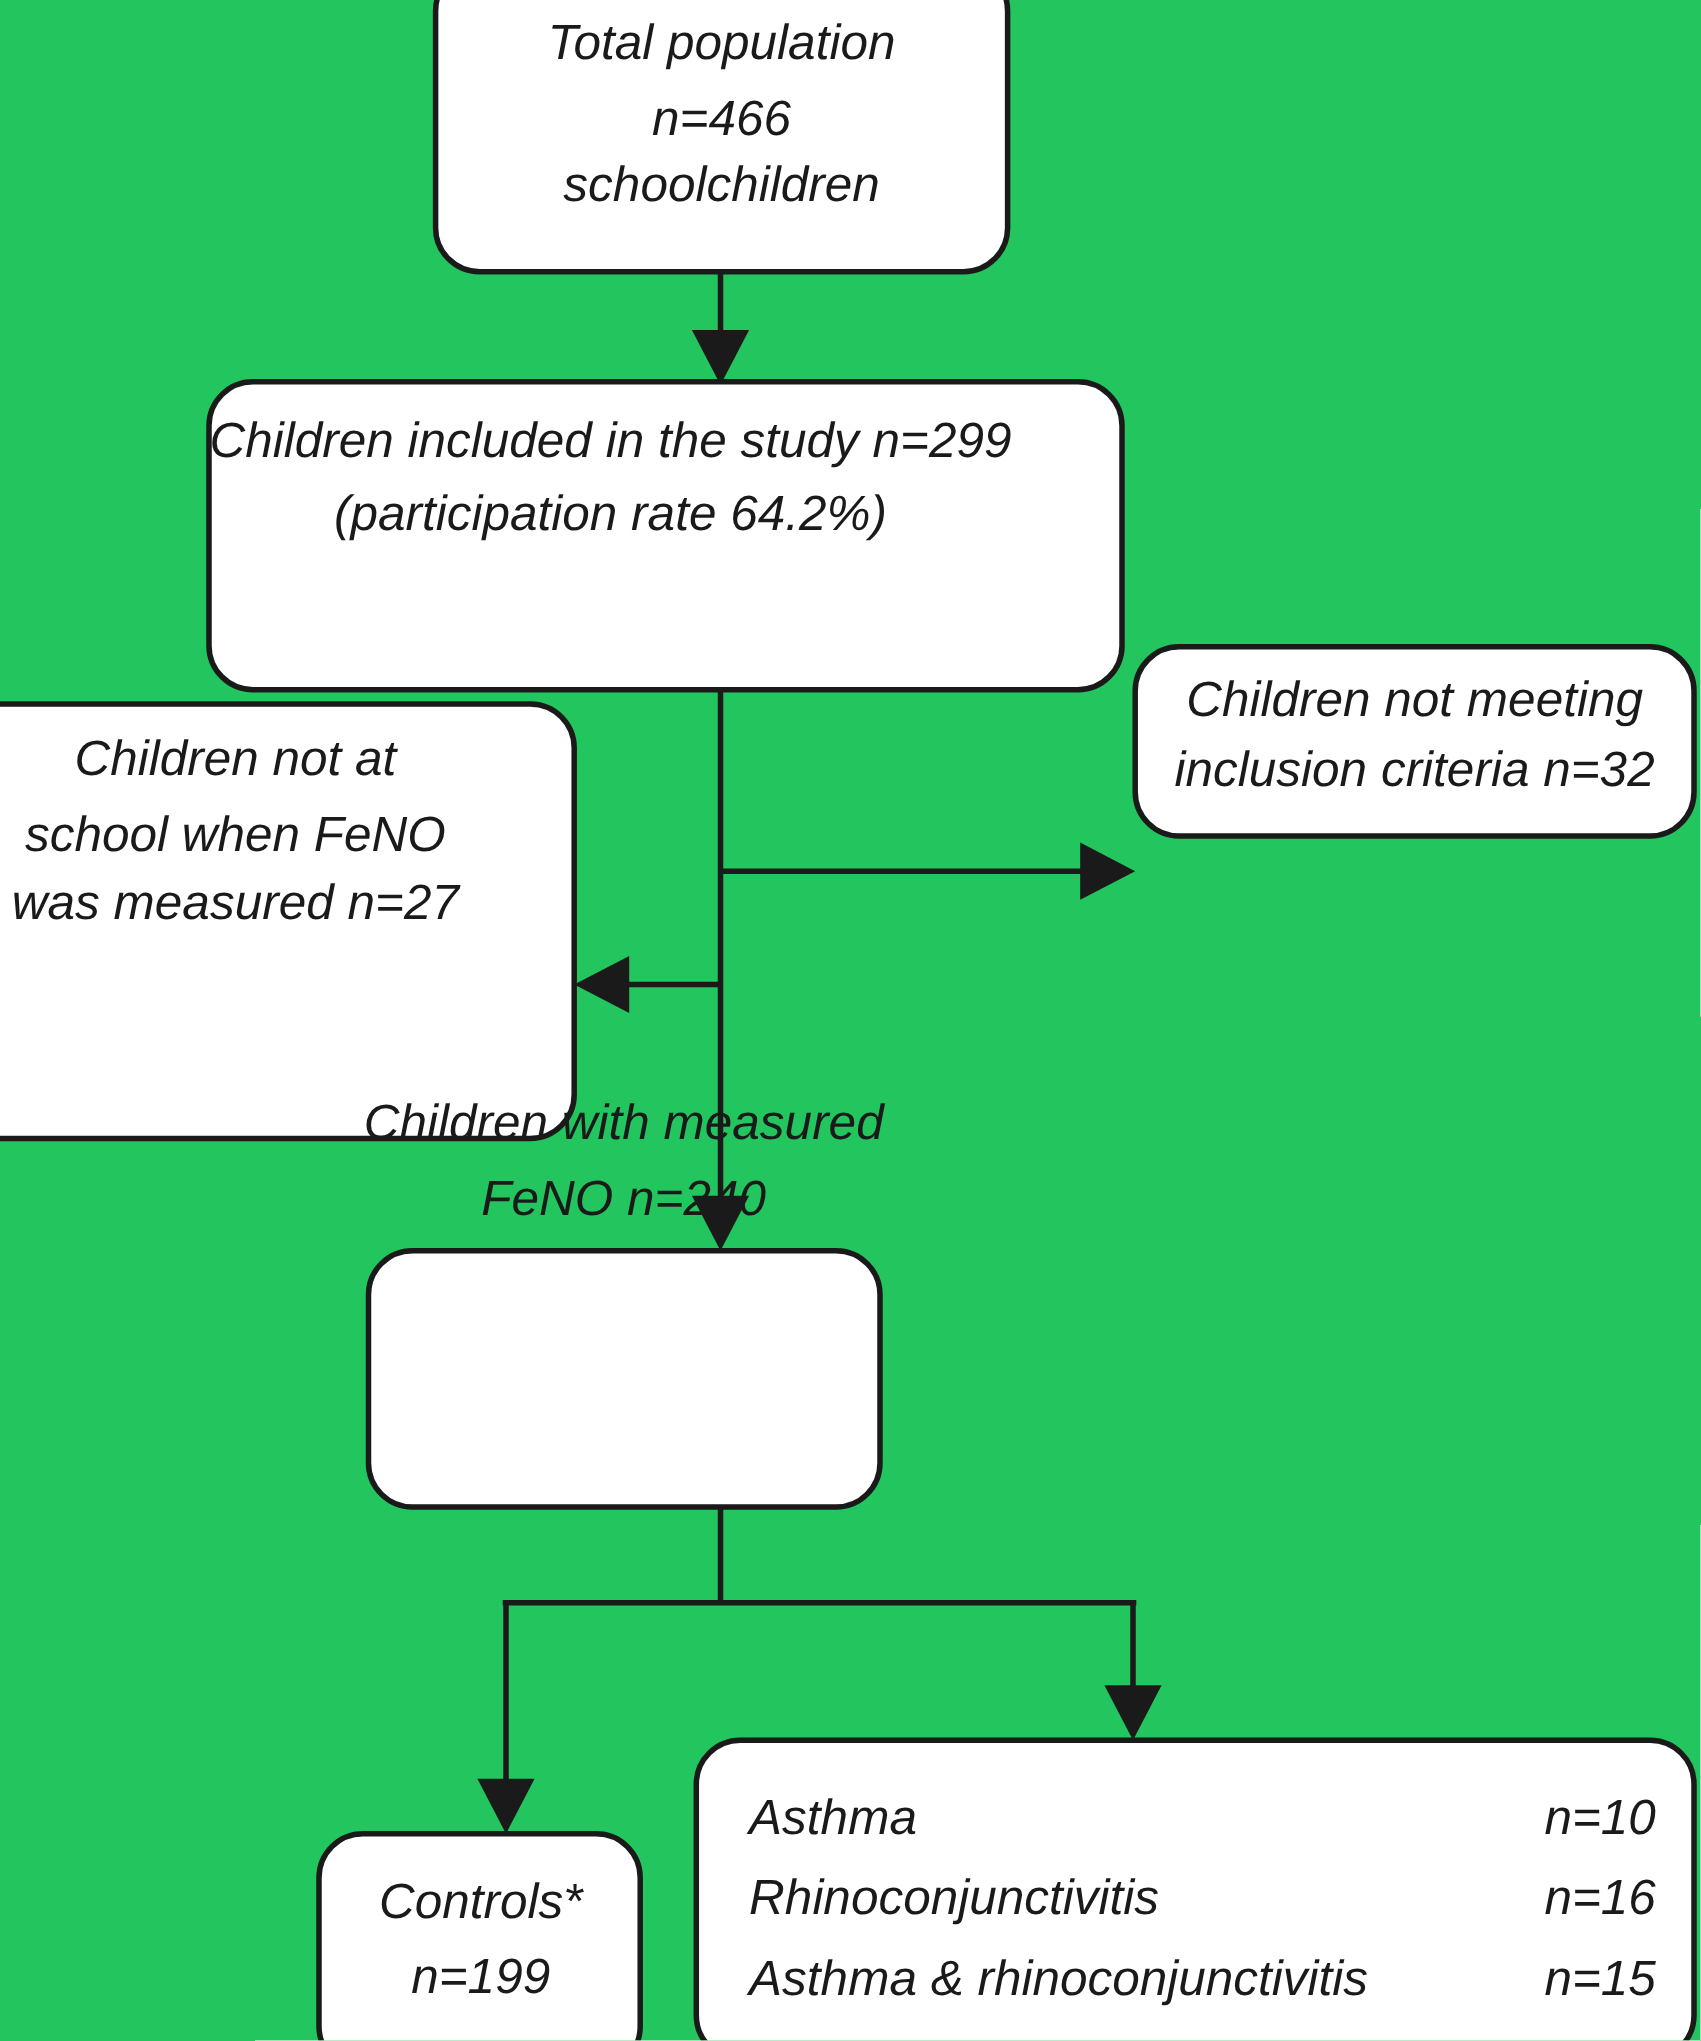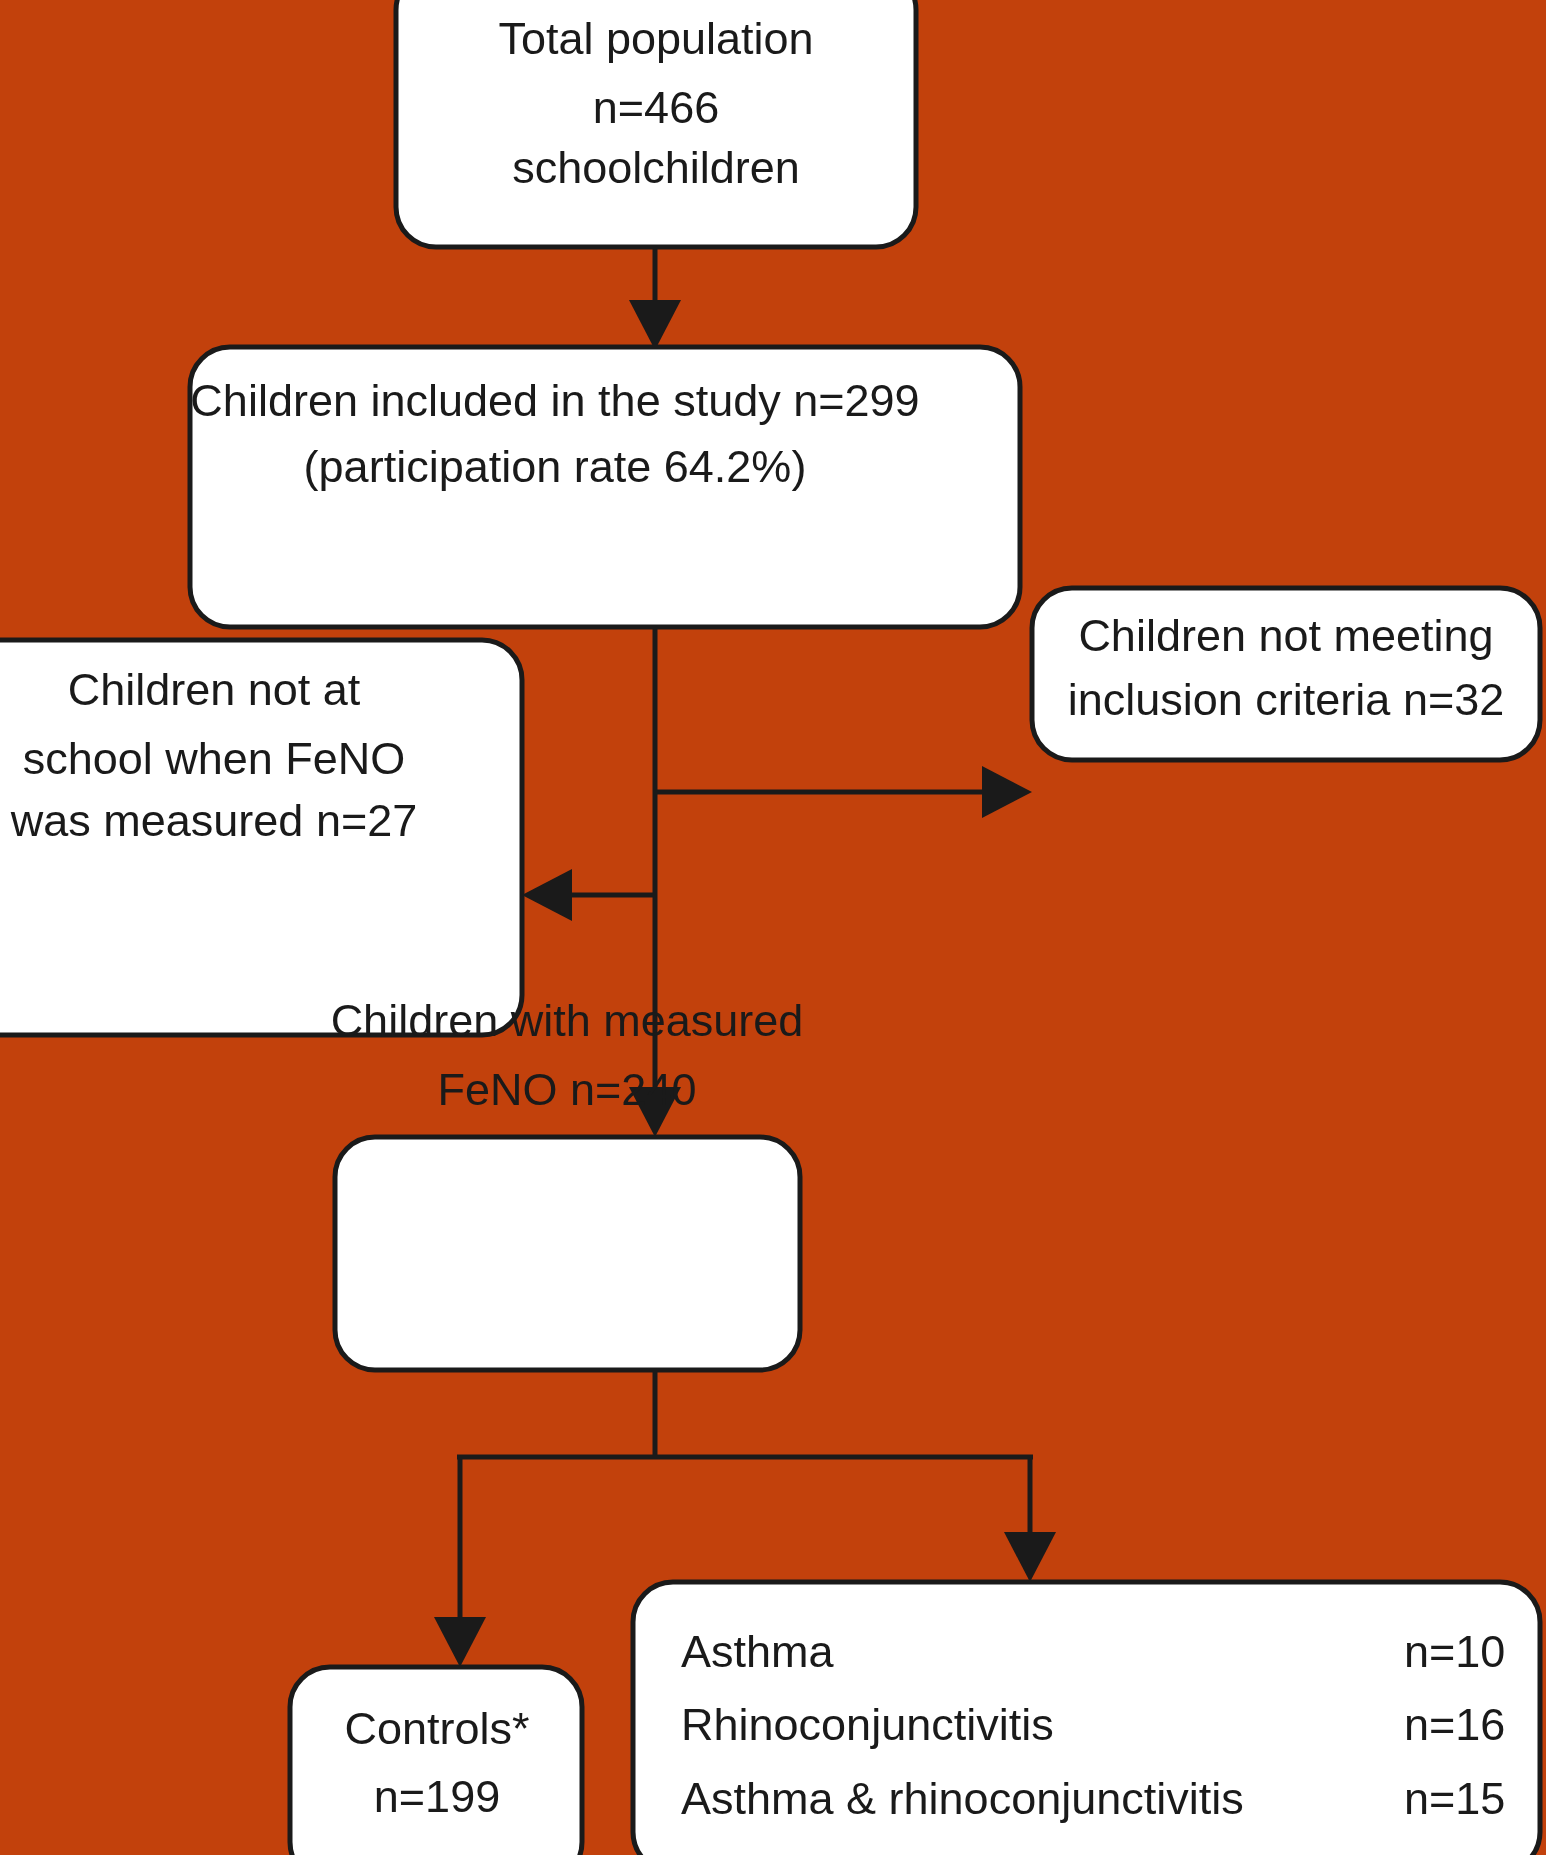--- a/index.html
+++ b/index.html
@@ -8,22 +8,23 @@
     padding: 0;
     background: #ffffff;
   }
   body {
     font-family: "Liberation Sans", sans-serif;
   }
   #flow-root {
     position: relative;
     width: 1546px;
     height: 1855px;
-    background: #c2410c;
+    background: #22c55e;
     overflow: hidden;
+    font-style: italic;
   }
   #flow-svg {
     position: absolute;
     top: 0;
     left: 0;
     width: 1546px;
     height: 1855px;
   }
   .node-box {
     fill: #ffffff;

